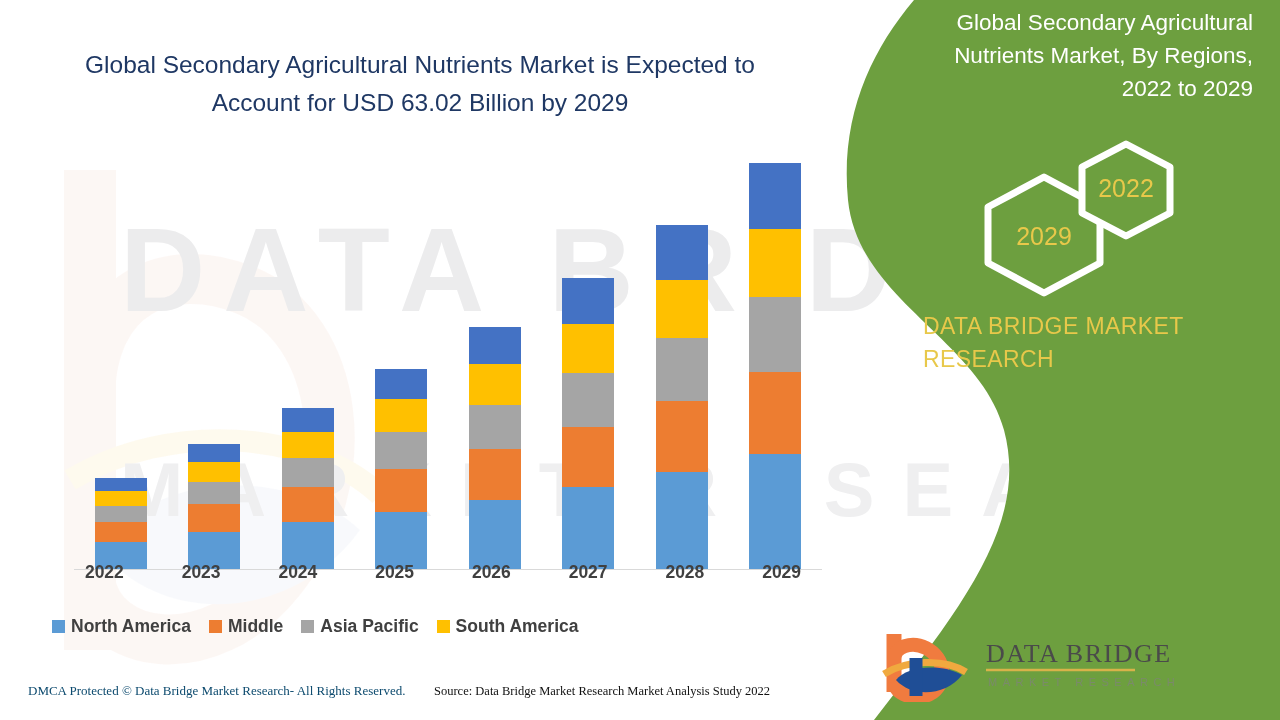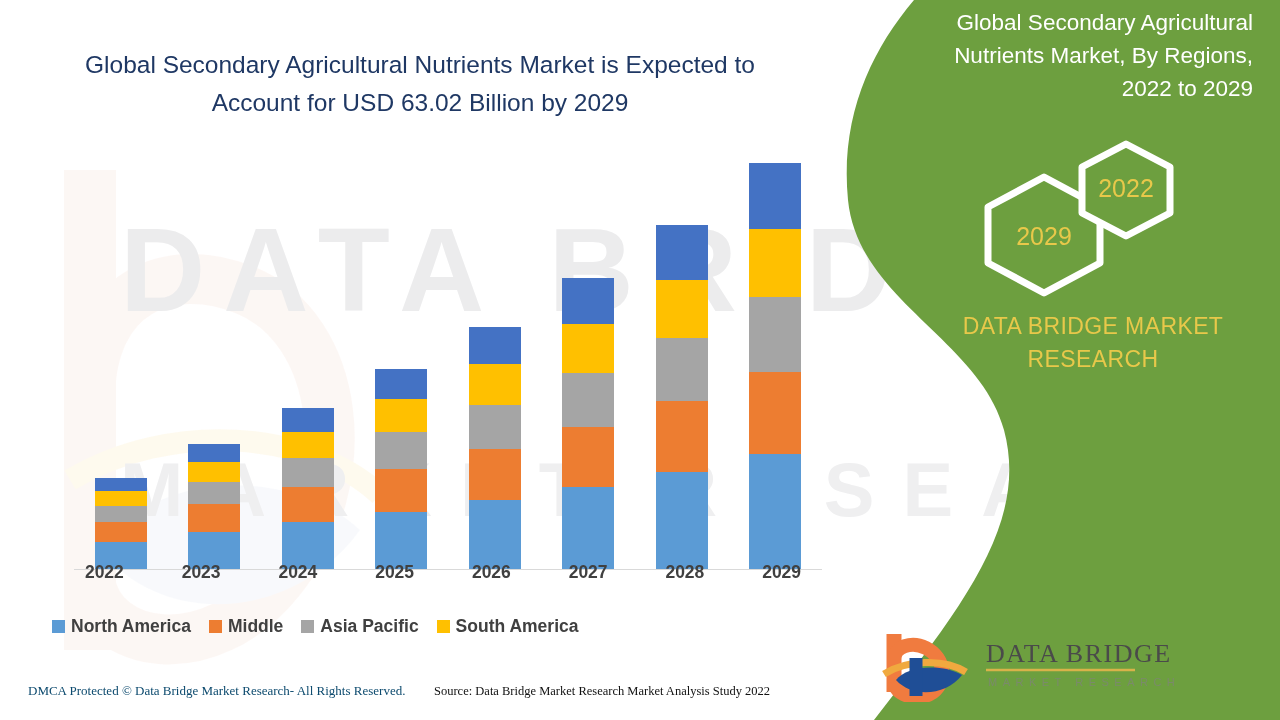--- a/index.html
+++ b/index.html
@@ -212,21 +212,21 @@
     position: absolute;
     color: #e8c84a;
     font-size: 25px;
     text-align: center;
   }
   .brand-name {
     position: absolute;
     left: 105px;
     top: 310px;
     width: 340px;
-    text-align: center;
+    text-align: left;
     font-size: 23px;
     line-height: 33px;
     color: #e8c84a;
     letter-spacing: 0.4px;
   }
   .dbmr-logo {
     position: absolute;
     left: 62px;
     top: 630px;
     width: 300px;

